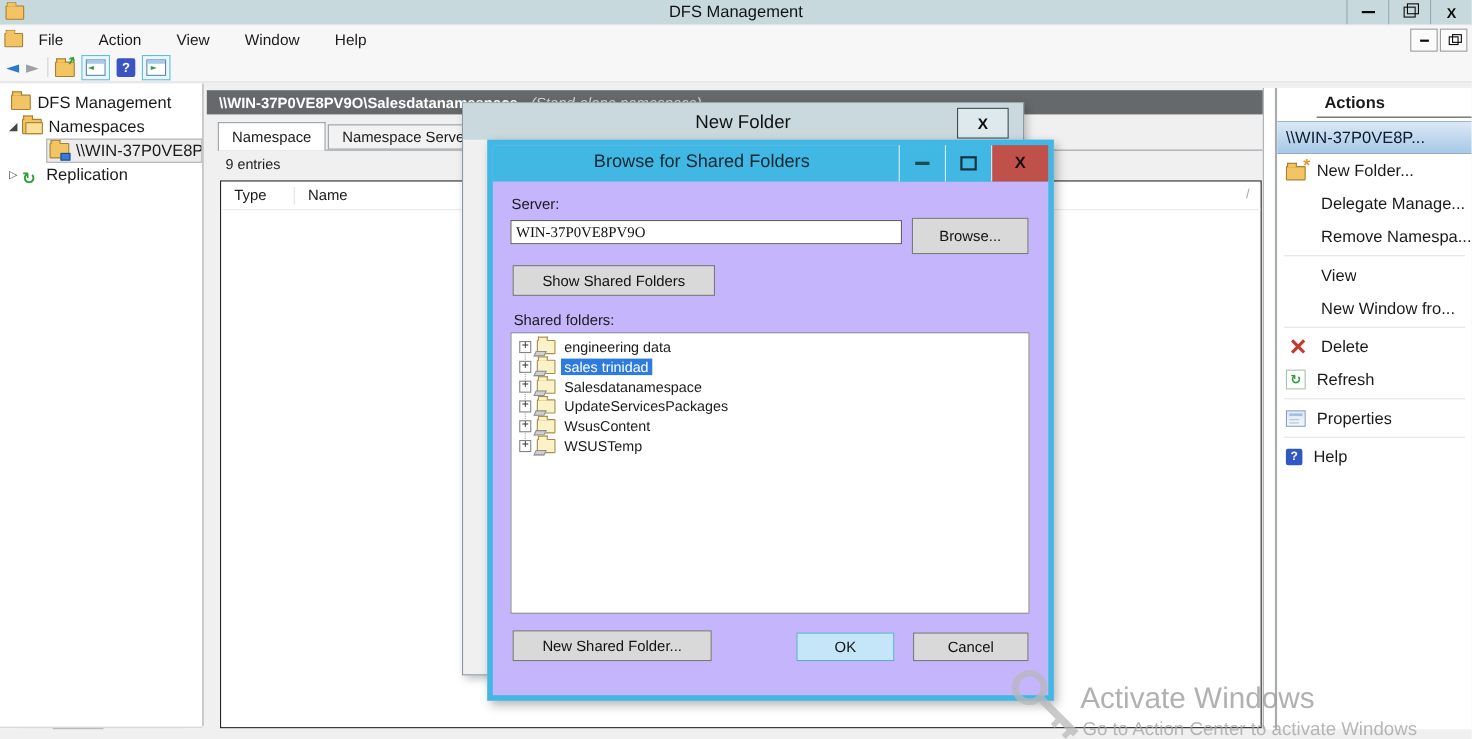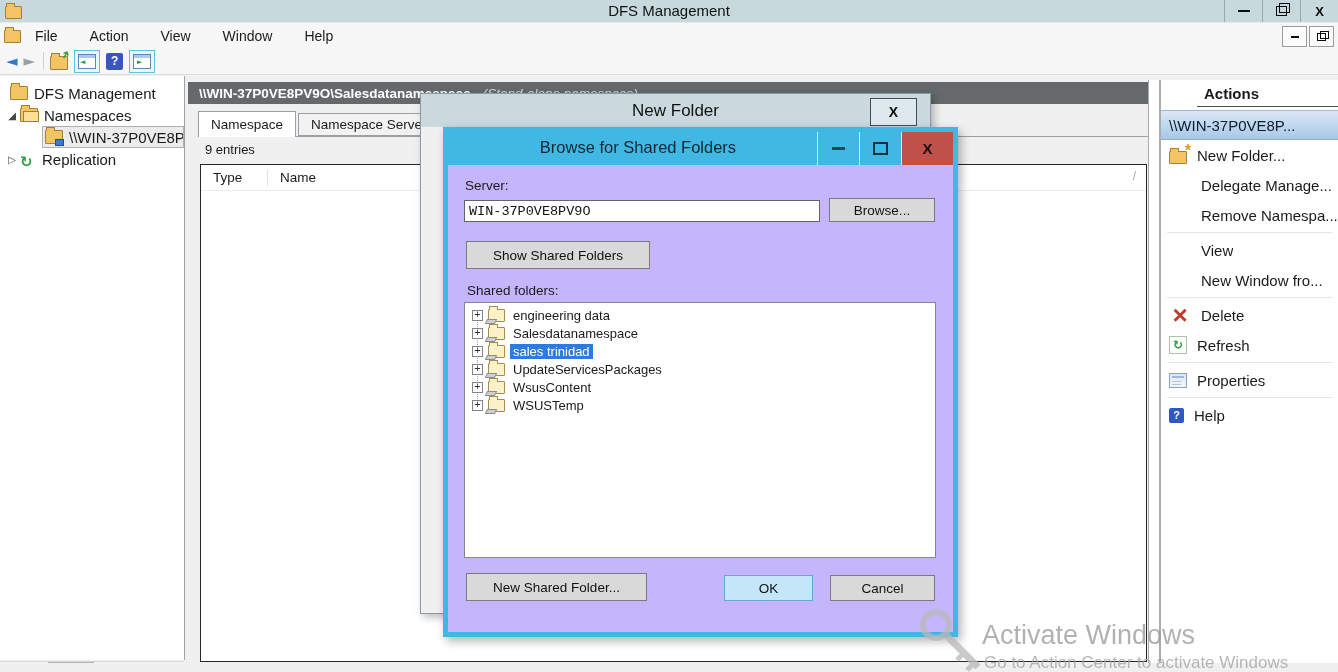--- a/index.html
+++ b/index.html
@@ -125,21 +125,21 @@
   .bd-controls{position:absolute;right:0;top:0;height:33px;display:flex;}
   .bd-btn{height:33px;display:flex;align-items:center;justify-content:center;border-left:1px solid #d6f0fa;}
   .bd-min{width:41px;background:#41b8e3;}
   .bd-min i{width:13px;height:3px;background:#1d4a58;}
   .bd-max{width:41px;background:#41b8e3;}
   .bd-max i{width:11px;height:9px;border:2px solid #14323c;background:transparent;}
   .bd-close{width:51px;background:#c0504a;}
   .bd-close .glyph-x{font-size:15px;color:#1d0c0a;}
 
   .fld-label{position:absolute;font-size:13.5px;color:#1a1a1a;}
-  .txt-input{position:absolute;left:16px;top:68px;width:356px;height:22px;background:#fff;border:1px solid #646464;box-sizing:border-box;font-size:13.5px;padding:0 4px;font-family:Liberation Mono, monospace;color:#111;}
+  .txt-input{position:absolute;left:16px;top:68px;width:356px;height:22px;background:#fff;border:1px solid #646464;box-sizing:border-box;font-size:13.5px;padding:0 4px;font-family:Liberation Serif, serif;color:#111;}
   .btn{position:absolute;background:#d9d9d9;border:1px solid #7a7a7a;box-sizing:border-box;font-size:13.5px;display:flex;align-items:center;justify-content:center;font-family:"Liberation Sans",sans-serif;color:#111;}
   .btn-ok{background:#c5e5f8;border:1px solid #67a7cf;}
 
   .listbox{position:absolute;left:16px;top:170px;width:472px;height:256px;background:#fff;border:1px solid #828790;box-sizing:border-box;padding-top:3px;}
   .lb-connector{position:absolute;left:12px;top:12px;height:90px;border-left:1px dotted #a0a0a0;}
   .sf-row{position:relative;height:18px;display:flex;align-items:center;padding-left:7px;}
   .plusbox{width:11px;height:11px;background:#fff;border:1px solid #848484;box-sizing:border-box;display:flex;align-items:center;justify-content:center;font-size:11px;line-height:9px;color:#333;z-index:1;flex:none;}
   .plusbox::before{content:'+';margin-top:-1px;}
   .sf-folder{position:relative;width:15px;height:11px;background:#fcf2c8;border:1px solid #a98b4e;border-radius:1px;margin:0 5px 0 5px;flex:none;}
   .sf-folder::before{content:'';position:absolute;top:-4px;left:0;width:7px;height:3px;background:#fcf2c8;border:1px solid #a98b4e;border-bottom:none;}
@@ -333,44 +333,44 @@
           <i></i>
         </div>
       <div class="bd-btn bd-close">
           <span class="glyph-x"></span>
         </div>
     </div>
   </div>
 
   <div class="fld-label" style="left:17px;top:46px;">Server:</div>
   <input class="txt-input" type="text" value="WIN-37P0VE8PV9O" style="">
-  <div class="btn" style="left:381px;top:66px;width:106px;height:24px;">Browse...</div>
+  <div class="btn" style="left:381px;top:66px;width:106px;height:33px;">Browse...</div>
   <div class="btn" style="left:18px;top:109px;width:184px;height:28px;">Show Shared Folders</div>
   <div class="fld-label" style="left:19px;top:151px;">Shared folders:</div>
 
   <div class="listbox">
     <div class="lb-connector"></div>
     <div>
 
         <div class="sf-row">
           <span class="plusbox"></span>
           <span class="sf-folder"></span>
           <span class="sf-label">engineering data</span>
         </div>
 
+        <div class="sf-row selected">
+          <span class="plusbox"></span>
+          <span class="sf-folder"></span>
+          <span class="sf-label">sales trinidad</span>
+        </div>
+
         <div class="sf-row">
           <span class="plusbox"></span>
           <span class="sf-folder"></span>
           <span class="sf-label">Salesdatanamespace</span>
-        </div>
-
-        <div class="sf-row selected">
-          <span class="plusbox"></span>
-          <span class="sf-folder"></span>
-          <span class="sf-label">sales trinidad</span>
         </div>
 
         <div class="sf-row">
           <span class="plusbox"></span>
           <span class="sf-folder"></span>
           <span class="sf-label">UpdateServicesPackages</span>
         </div>
 
         <div class="sf-row">
           <span class="plusbox"></span>

